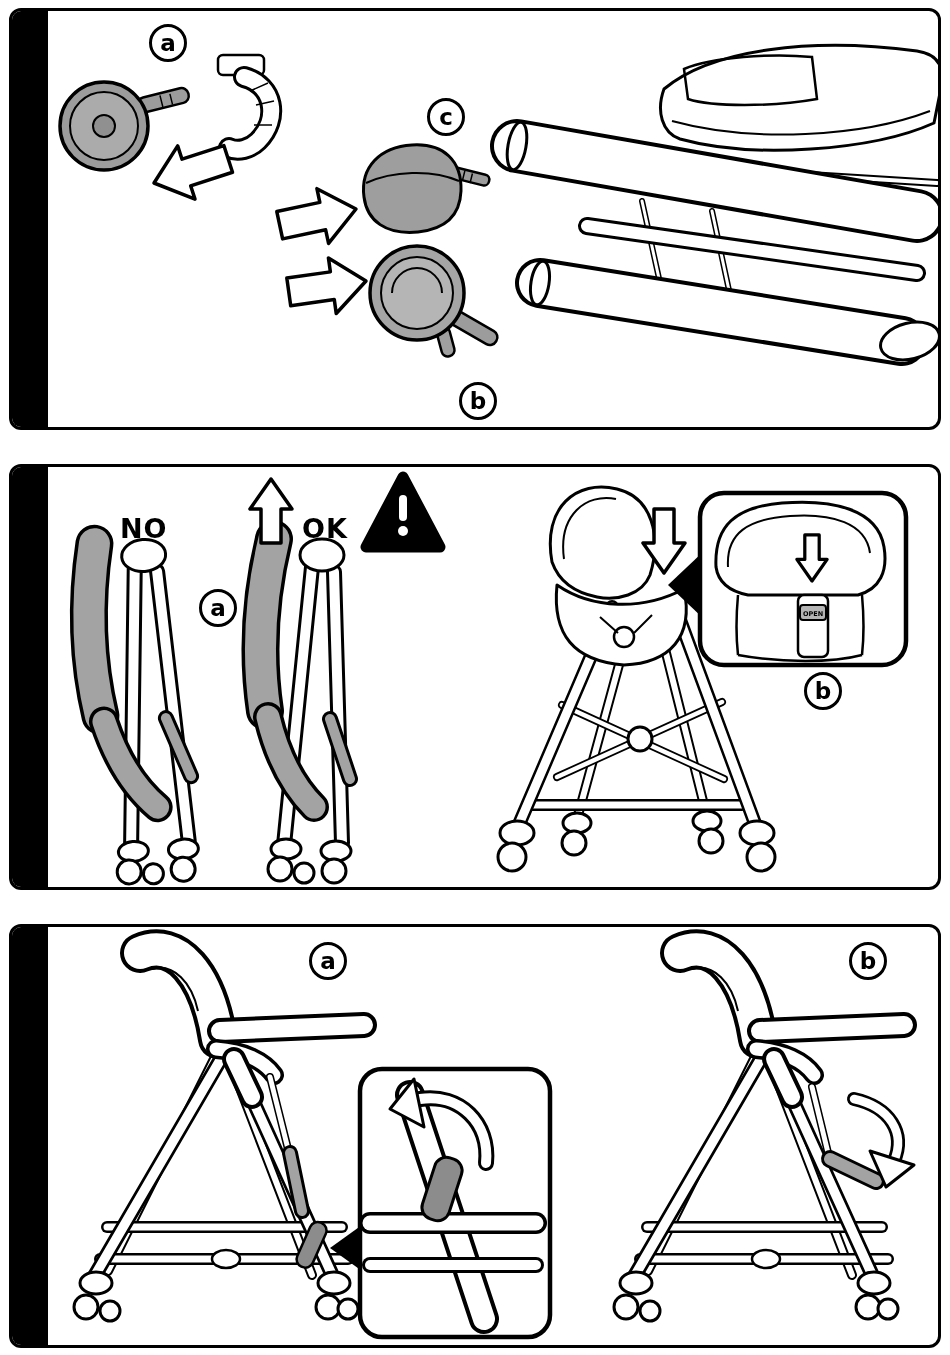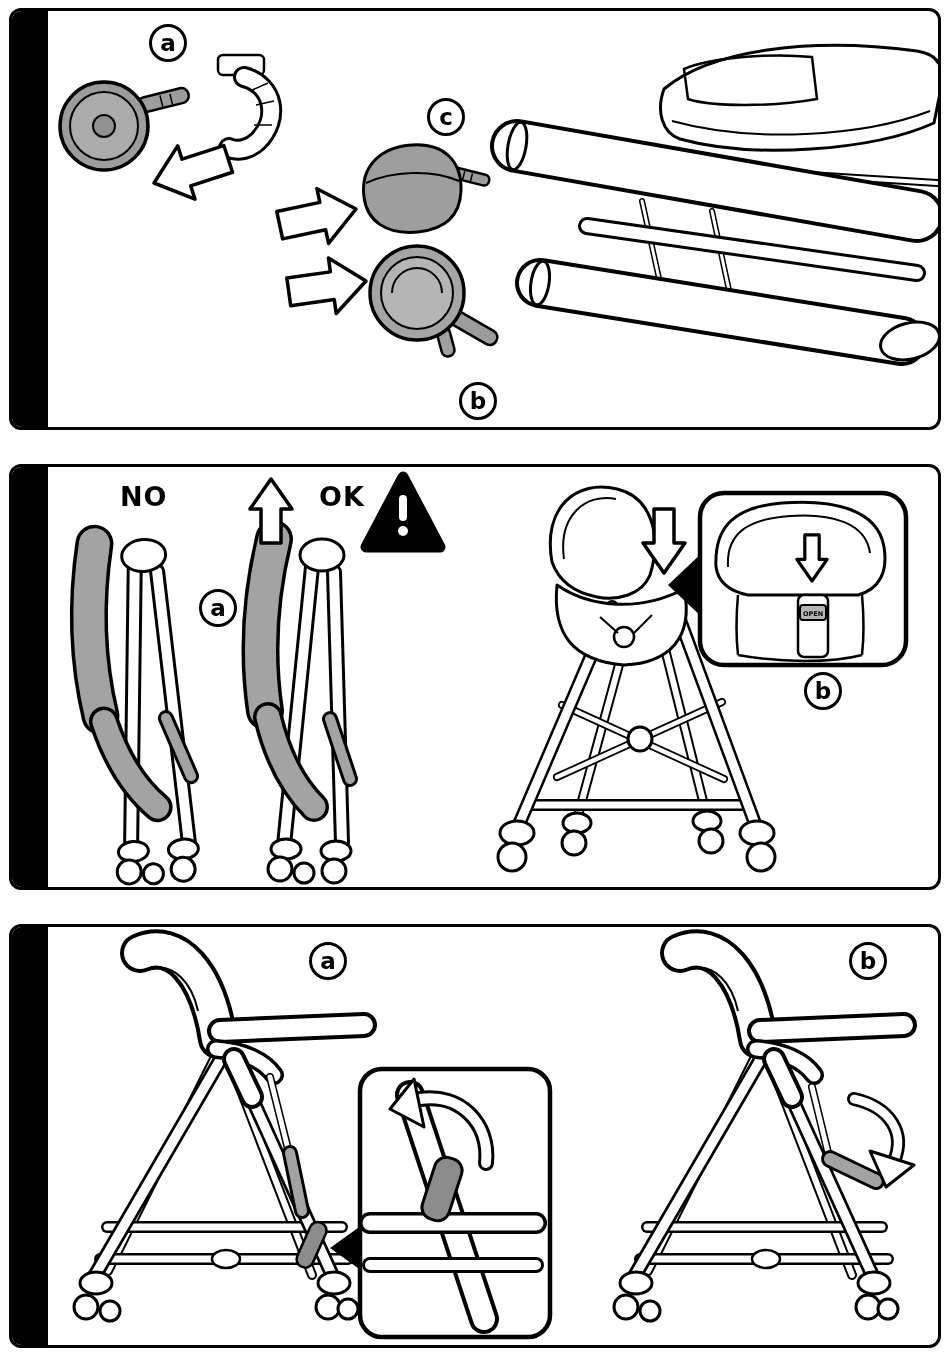--- a/index.html
+++ b/index.html
@@ -5,21 +5,21 @@
   html,body{margin:0;padding:0;background:#fff;}
   .page{position:relative;width:950px;height:1355px;background:#fff;
         font-family:"DejaVu Sans","Liberation Sans",sans-serif;overflow:hidden;}
   .panel{position:absolute;left:9px;width:932px;border:3px solid #000;border-radius:12px;
          background:#fff;overflow:hidden;box-sizing:border-box;}
   .panel svg{position:absolute;inset:0;display:block;}
   .bar{position:absolute;left:0;top:0;bottom:0;width:36px;background:#000;}
   .clabel{position:absolute;width:38px;height:38px;border:3.5px solid #000;border-radius:50%;
           background:#fff;display:flex;align-items:center;justify-content:center;
           font-weight:bold;font-size:23px;line-height:1;z-index:5;box-sizing:border-box;}
-  .word{position:absolute;font-weight:bold;font-size:27px;letter-spacing:1px;z-index:5;}
+  .word{position:absolute;font-weight:bold;font-size:27px;letter-spacing:1px;z-index:5;margin-top:32px;}
   .tk{fill:none;stroke:#000;stroke-linecap:round;}
   .tw{fill:none;stroke:#fff;stroke-linecap:round;}
   .tg{fill:none;stroke:#a3a3a3;stroke-linecap:round;}
   .oln{fill:#fff;stroke:#000;stroke-linejoin:round;}
   .gry{fill:#9e9e9e;stroke:#000;stroke-linejoin:round;}
   .thin{fill:none;stroke:#000;}
 </style>
 </head>
 <body>
 
@@ -188,21 +188,21 @@
         <rect class="oln" stroke-width="2.5" x="786" y="128" width="30" height="62" rx="6"></rect>
         <g transform="translate(800,114) scale(0.72)">
           <path class="oln" stroke-width="4.5" d="M0,0 L-21,-30 L-10,-30 L-10,-64 L10,-64 L10,-30 L21,-30 Z"></path>
         </g>
         <rect x="788" y="138" width="26" height="15" rx="3" fill="#b5b5b5" stroke="#000" stroke-width="2"></rect>
         <text x="801" y="149" text-anchor="middle" font-size="6.5" font-weight="bold" fill="#000">OPEN</text>
       </g>
     </svg>
     <div class="bar"></div>
     <div class="word" style="left:108px;top:14px;">NO</div>
-    <div class="word" style="left:307px;top:14px;">OK</div>
+    <div class="word" style="left:290px;top:14px;">OK</div>
     <div class="clabel" style="left:187px;top:122px;">a</div>
     <div class="clabel" style="left:792px;top:205px;">b</div>
   </section>
 
   <section class="panel" style="top:924px;height:424px;">
     <svg width="926" height="418" viewBox="0 0 926 418">
       <defs>
         <g id="sidechair3">
           <path class="tk" stroke-width="10" d="M204,128 L96,344"></path>
             <path class="tw" stroke-width="6" d="M204,128 L96,344"></path>

